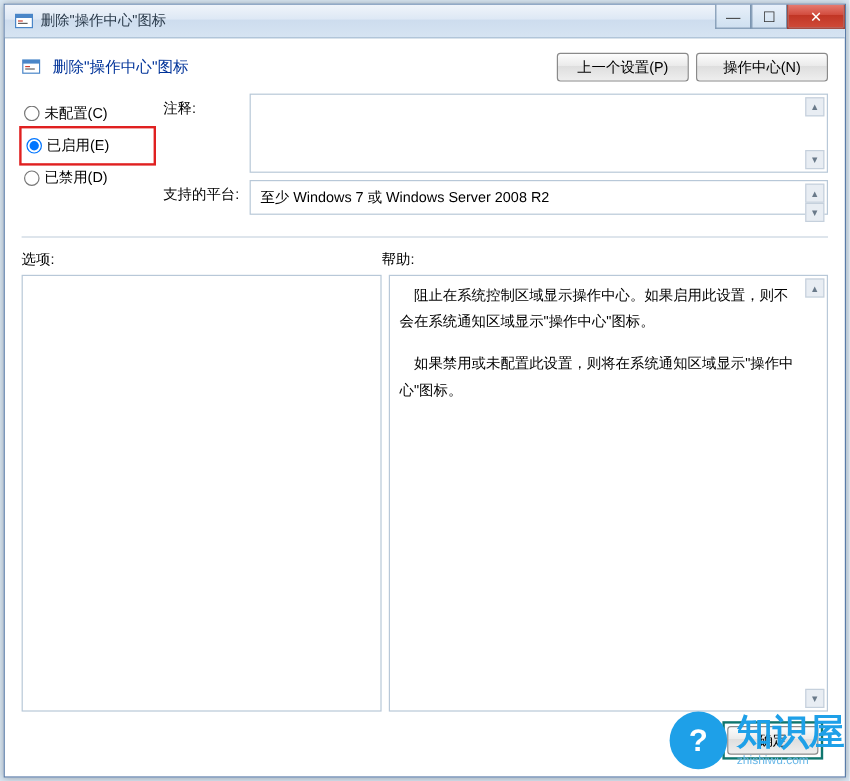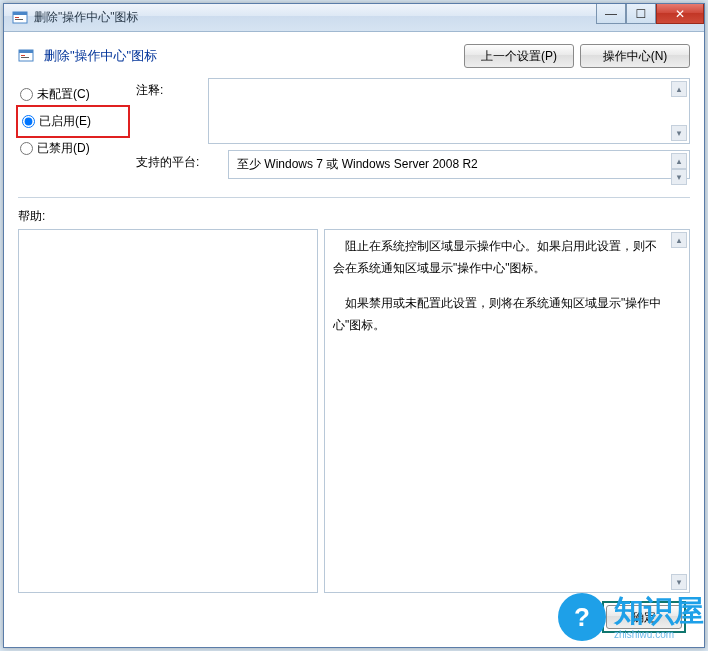--- a/index.html
+++ b/index.html
@@ -27,21 +27,21 @@
 .radio-col { width: 110px; padding-top: 4px; }
 .radio-row { display: flex; align-items: center; gap: 4px; padding: 4px 2px; }
 .radio-row input { margin: 0; }
 .radio-row label { cursor: default; }
 .highlight-box { border: 2px solid #e02020; padding: 2px; margin: -2px; }
 
 .right-col { flex: 1; }
 .field-row { display: flex; margin-bottom: 6px; }
 .field-label { width: 72px; padding-top: 4px; }
 .comment-box { flex: 1; height: 66px; border: 1px solid #b8c8d8; background: #fff; padding: 4px; overflow: hidden; position: relative; }
-.platform-box { flex: 1; min-height: 26px; border: 1px solid #b8c8d8; background: #fff; padding: 5px 8px; position: relative; margin-left: 20px; }
+.platform-box { flex: 1; min-height: 26px; border: 1px solid #b8c8d8; background: #fff; padding: 5px 8px; position: relative; }
 .scroll-hint { position: absolute; right: 2px; top: 2px; bottom: 2px; width: 16px; display: flex; flex-direction: column; justify-content: space-between; }
 .scroll-hint span { width: 16px; height: 16px; background: #e8edf3; border: 1px solid #c5d0dc; font-size: 9px; line-height: 14px; text-align: center; color: #6a7a8a; }
 
 .divider { height: 1px; background: #c8d4e0; margin: 6px 0 10px 0; }
 
 .labels-row { display: flex; margin-bottom: 4px; }
 .labels-row .left { width: 300px; }
 .labels-row .right { flex: 1; }
 
 .panes { display: flex; gap: 6px; flex: 1; min-height: 0; }
@@ -138,20 +138,21 @@
                 <span>▾</span>
               </div>
           </div>
         </div>
       </div>
     </div>
 
     <div class="divider"></div>
 
     <div class="labels-row">
+      <div class="left">选项:</div>
       <div class="right">帮助:</div>
     </div>
 
     <div class="panes">
       <div class="pane options-pane"></div>
       <div class="pane help-pane">
         <p>阻止在系统控制区域显示操作中心。如果启用此设置，则不会在系统通知区域显示"操作中心"图标。</p>
         <p>如果禁用或未配置此设置，则将在系统通知区域显示"操作中心"图标。</p>
         <div class="scroll-hint">
             <span>▴</span>

